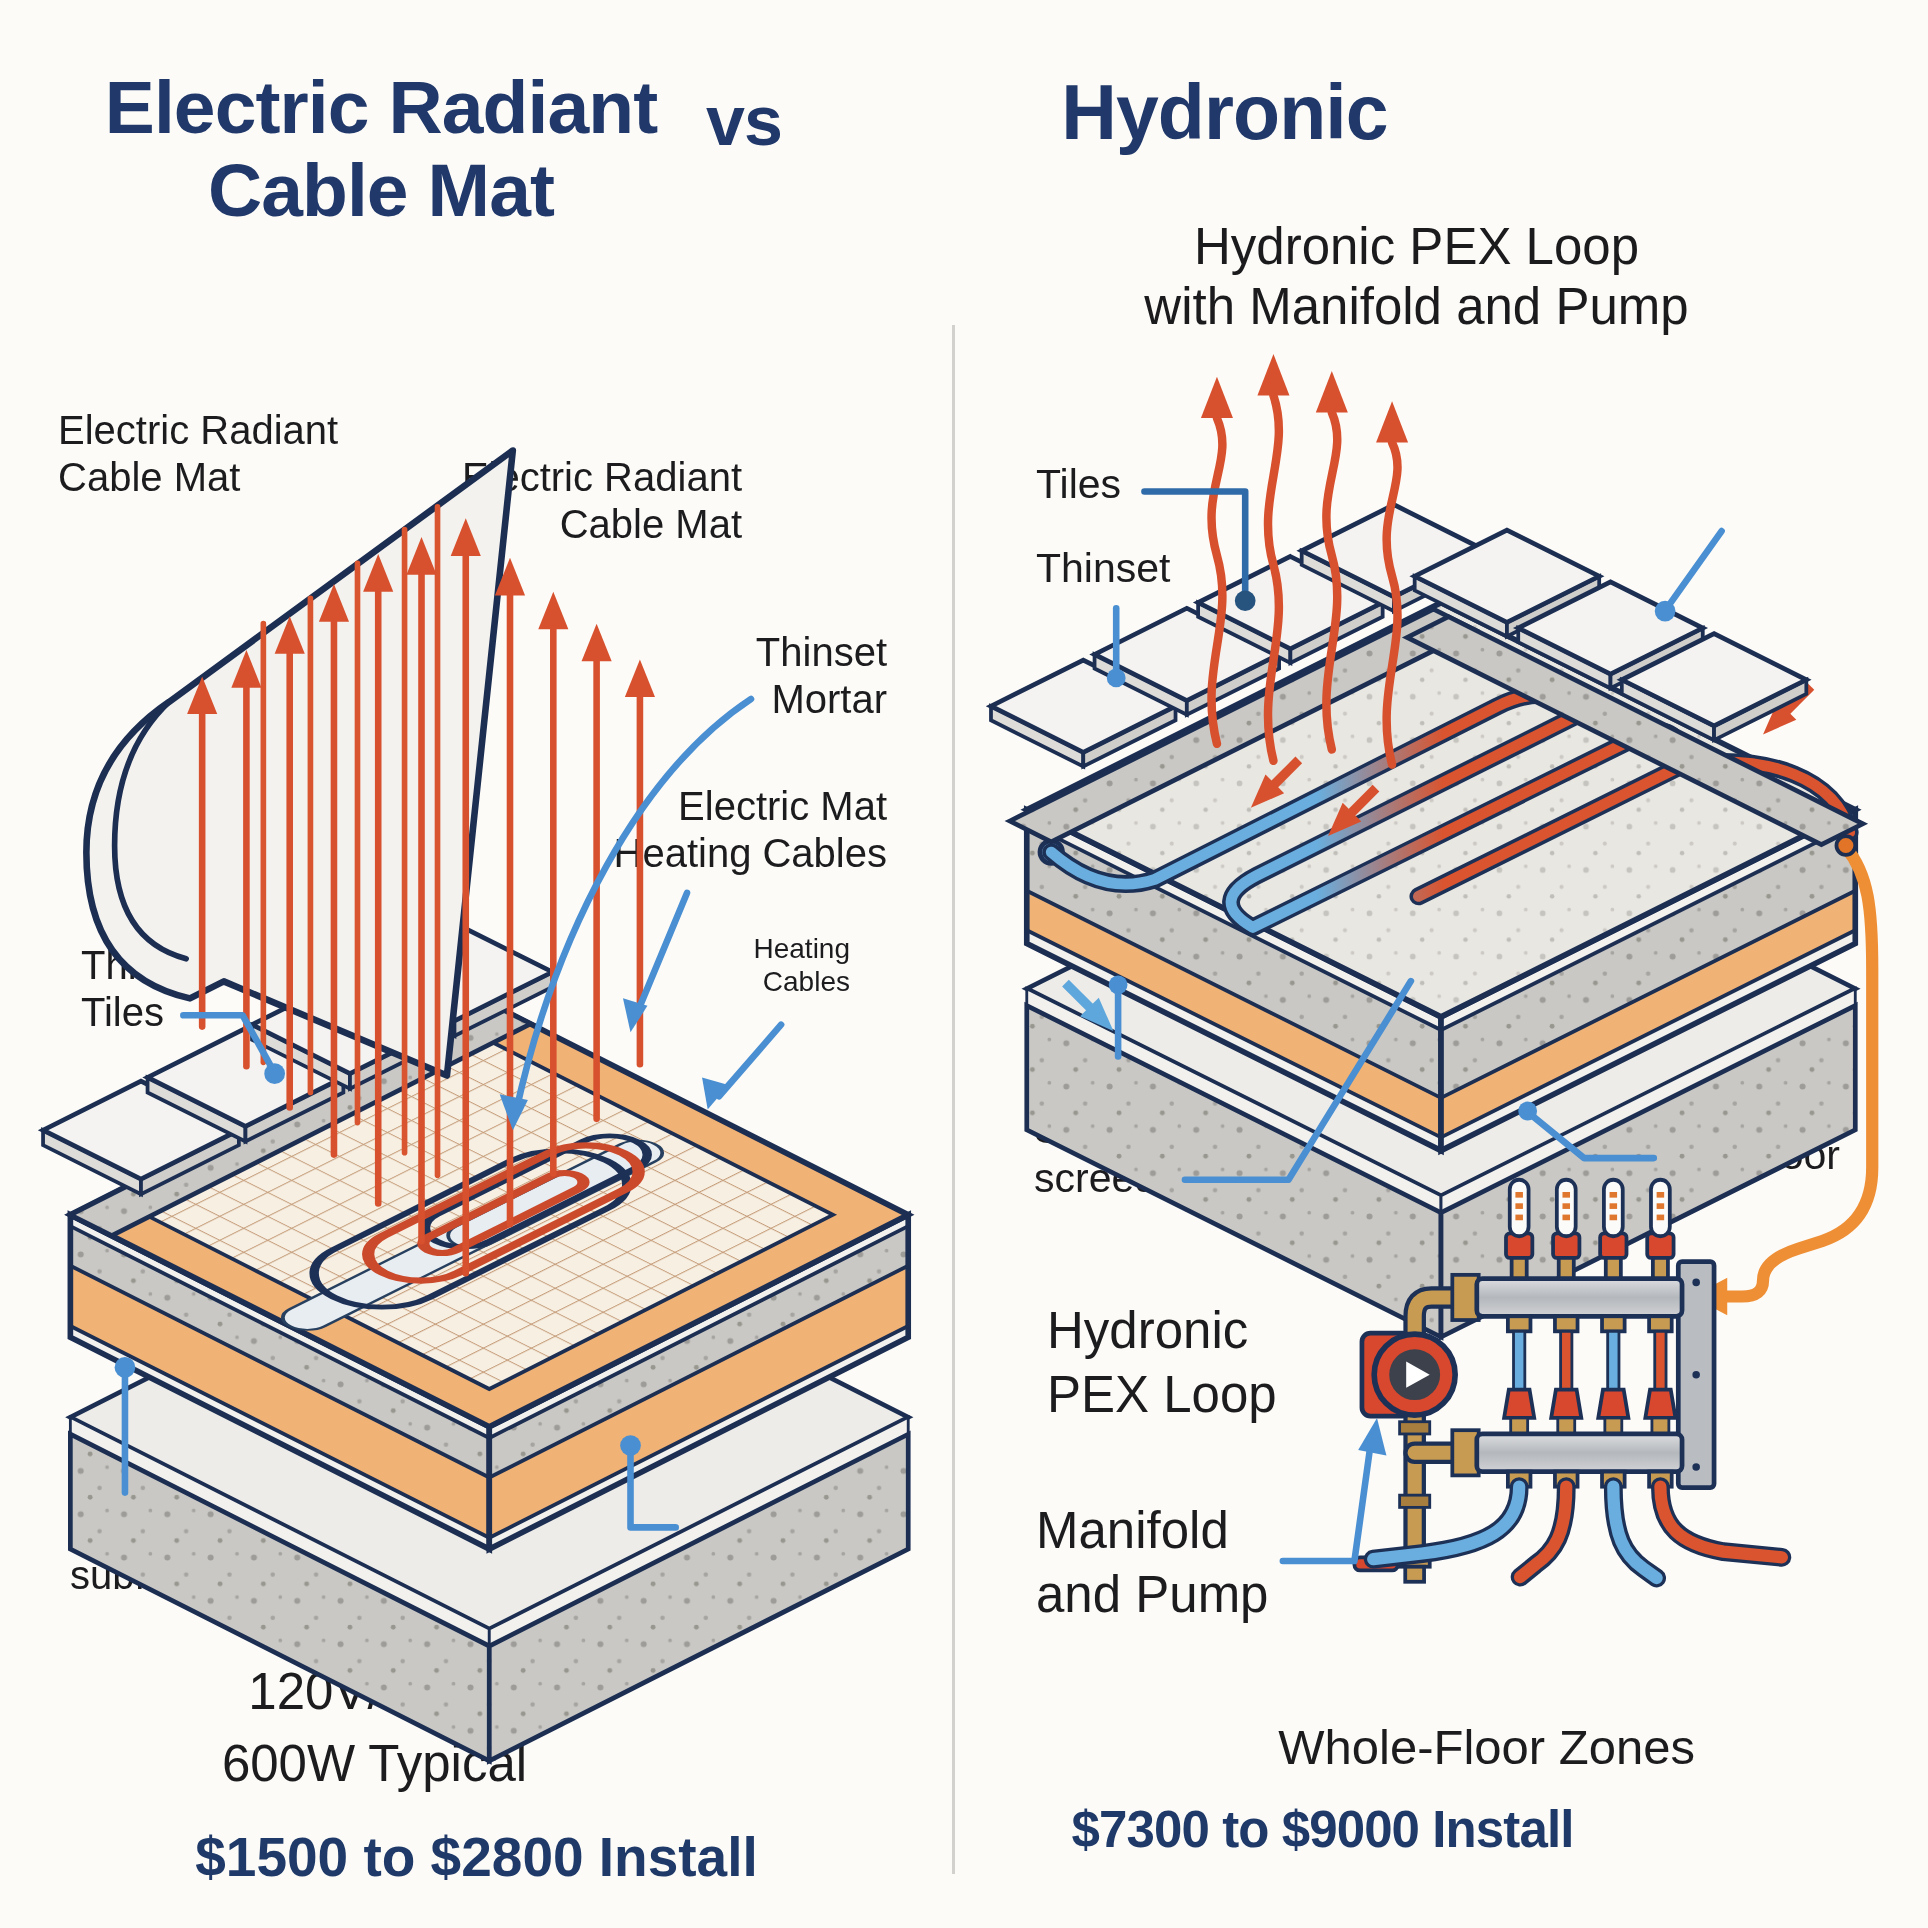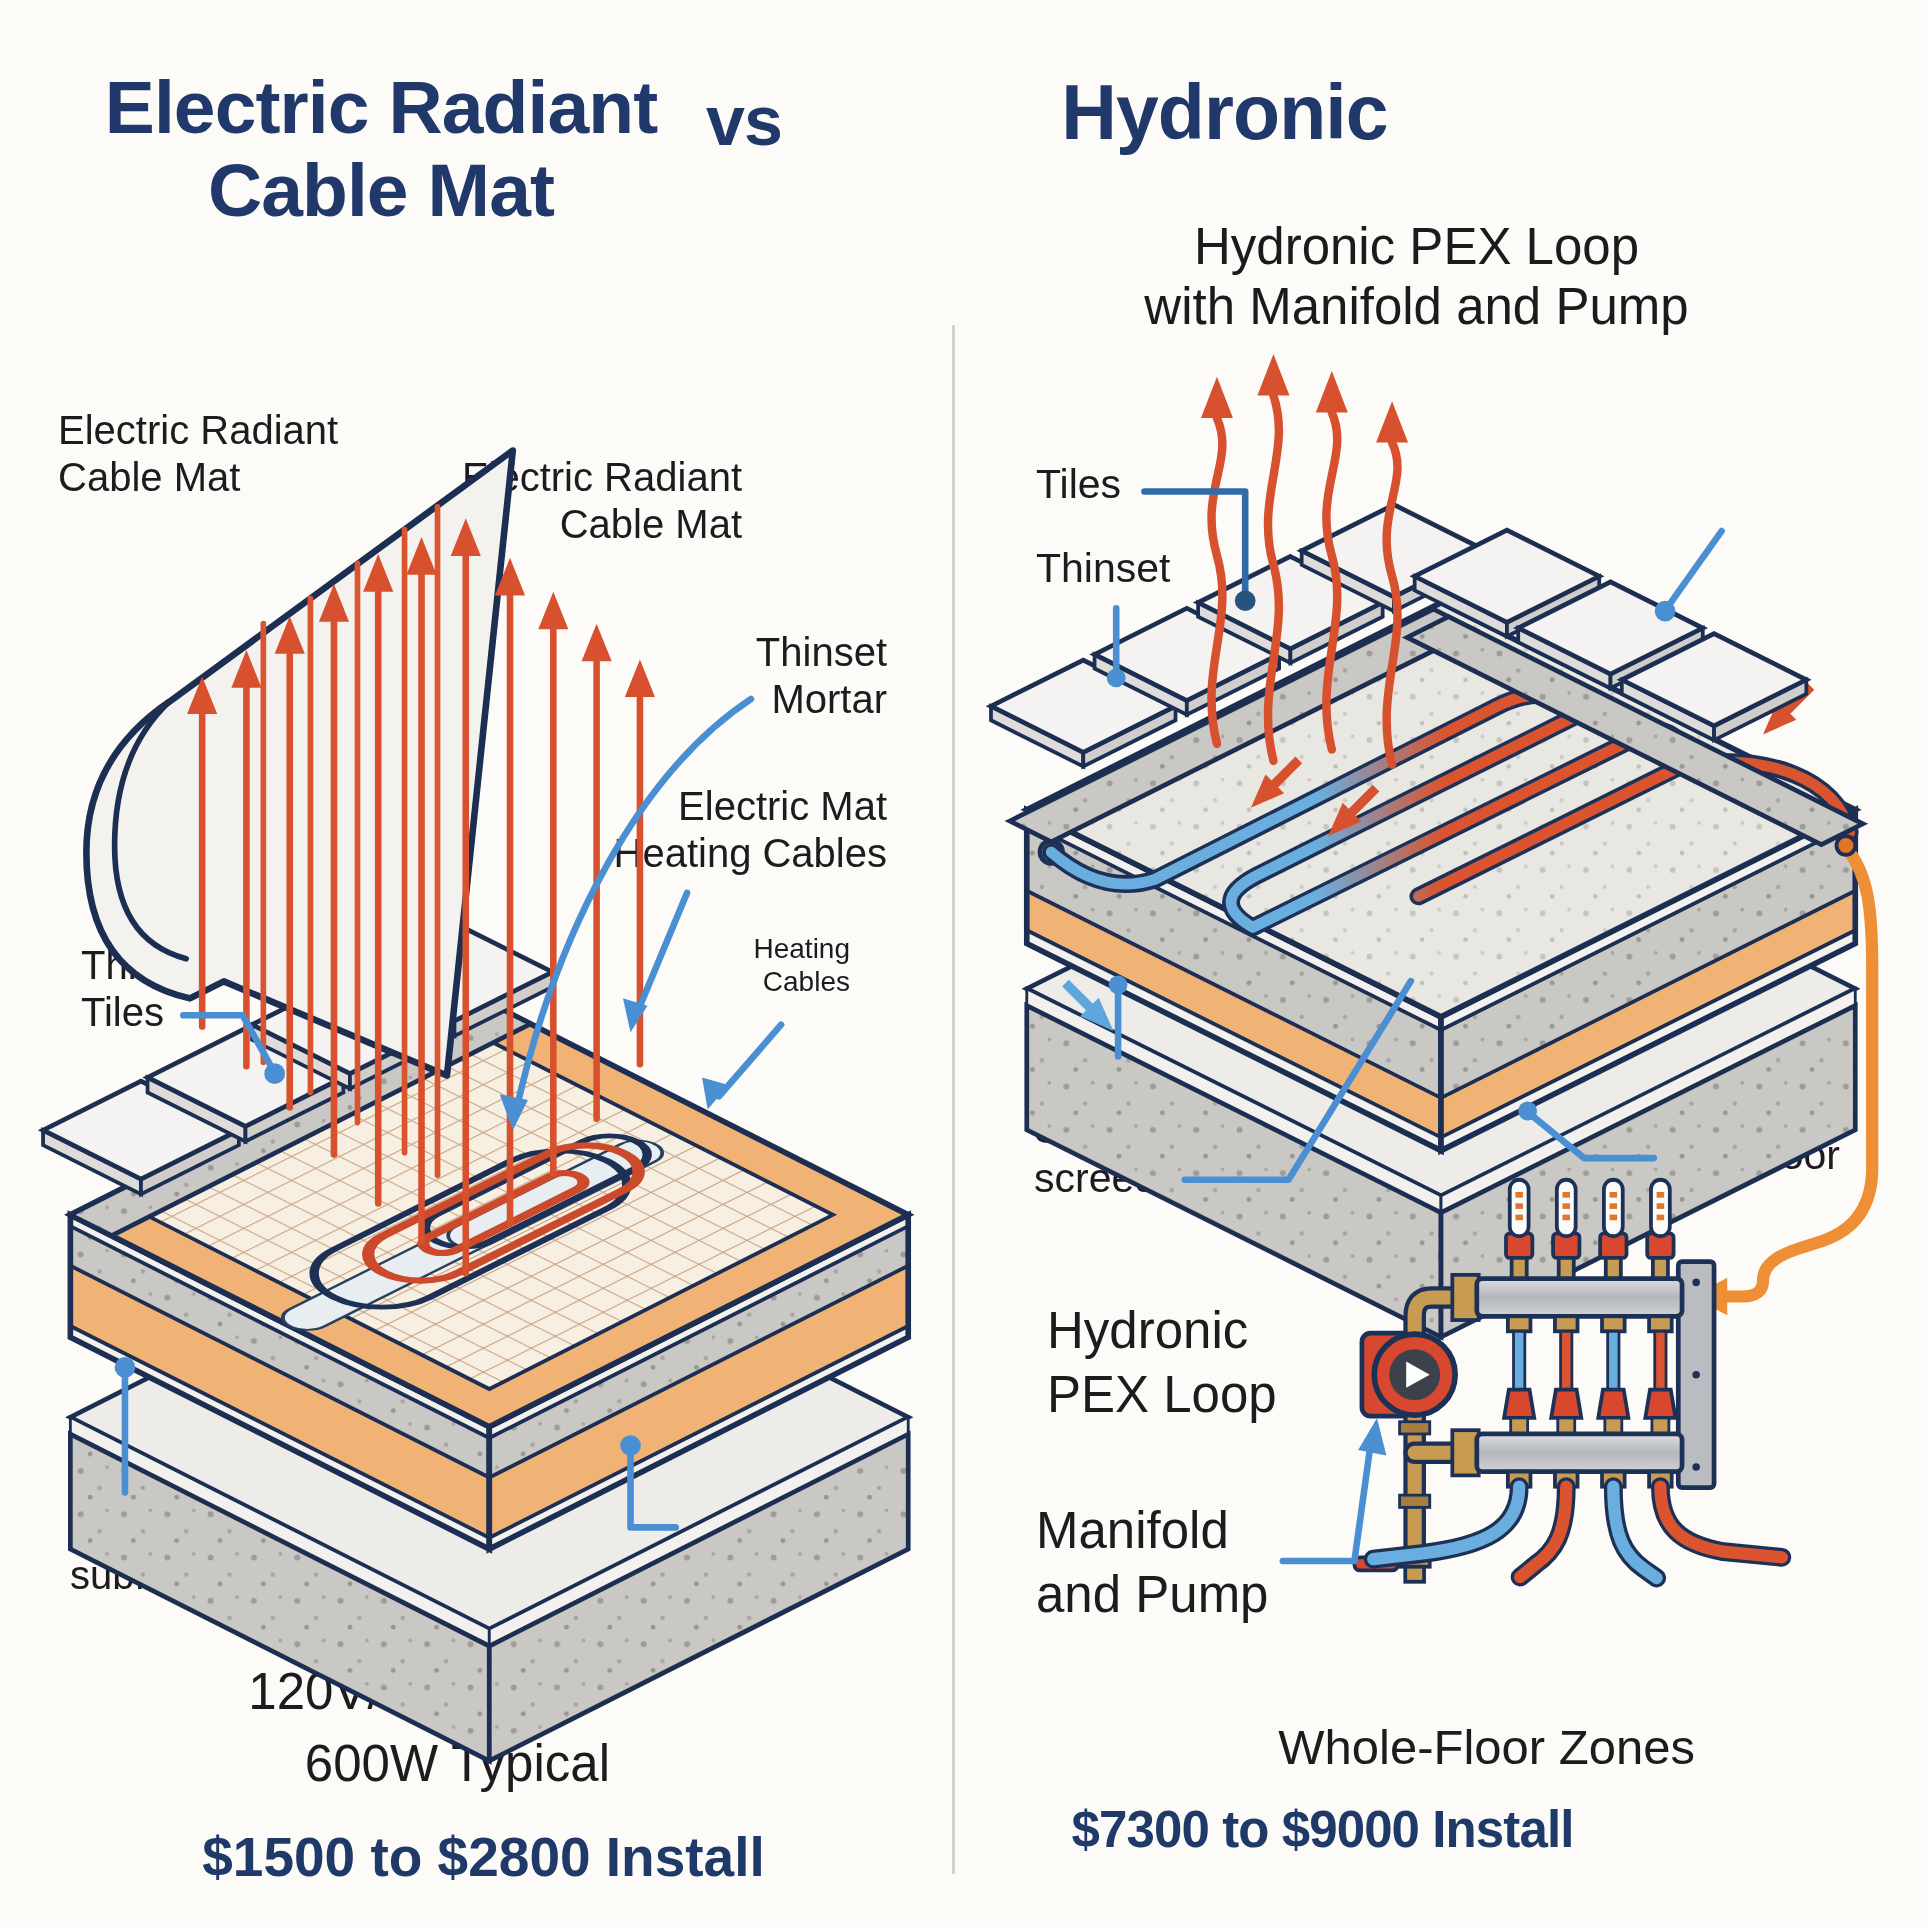--- a/index.html
+++ b/index.html
@@ -36,22 +36,22 @@
 Heating Cables</div>
   <div class="lbl right" style="left:568px;top:932px;width:282px;font-size:28px;">Heating
 Cables</div>
   <div class="lbl" style="left:81px;top:942px;font-size:40px;">Thinsom
 Tiles</div>
   <div class="lbl" style="left:70px;top:1505px;font-size:40px;">Concrete
 subfloor</div>
   <div class="lbl" style="left:697px;top:1508px;font-size:40px;">Insulation
 board</div>
   <div class="lbl center" style="left:139px;top:1662px;width:471px;font-size:51px;">120V/240V</div>
-  <div class="lbl center" style="left:139px;top:1734px;width:471px;font-size:51px;text-align:right;">600W Typical</div>
-  <div class="lbl price center" style="left:107px;top:1825px;width:753px;font-size:55px;">$1500 to $2800 Install</div>
+  <div class="lbl center" style="left:139px;top:1734px;width:471px;font-size:51px;">600W Typical</div>
+  <div class="lbl price center" style="left:100px;top:1825px;width:753px;font-size:55px;">$1500 to $2800 Install</div>
 
   <div class="lbl" style="left:1036px;top:460px;font-size:41px;">Tiles</div>
   <div class="lbl" style="left:1036px;top:544px;font-size:41px;">Thinset</div>
   <div class="lbl" style="left:1034px;top:1057px;font-size:41px;">Concrete
 Slab or
 screed</div>
   <div class="lbl right" style="left:1558px;top:1083px;width:282px;font-size:41px;">Concrete
 subfloor</div>
   <div class="lbl" style="left:1047px;top:1299px;font-size:51px;line-height:1.25;">Hydronic
 PEX Loop</div>

